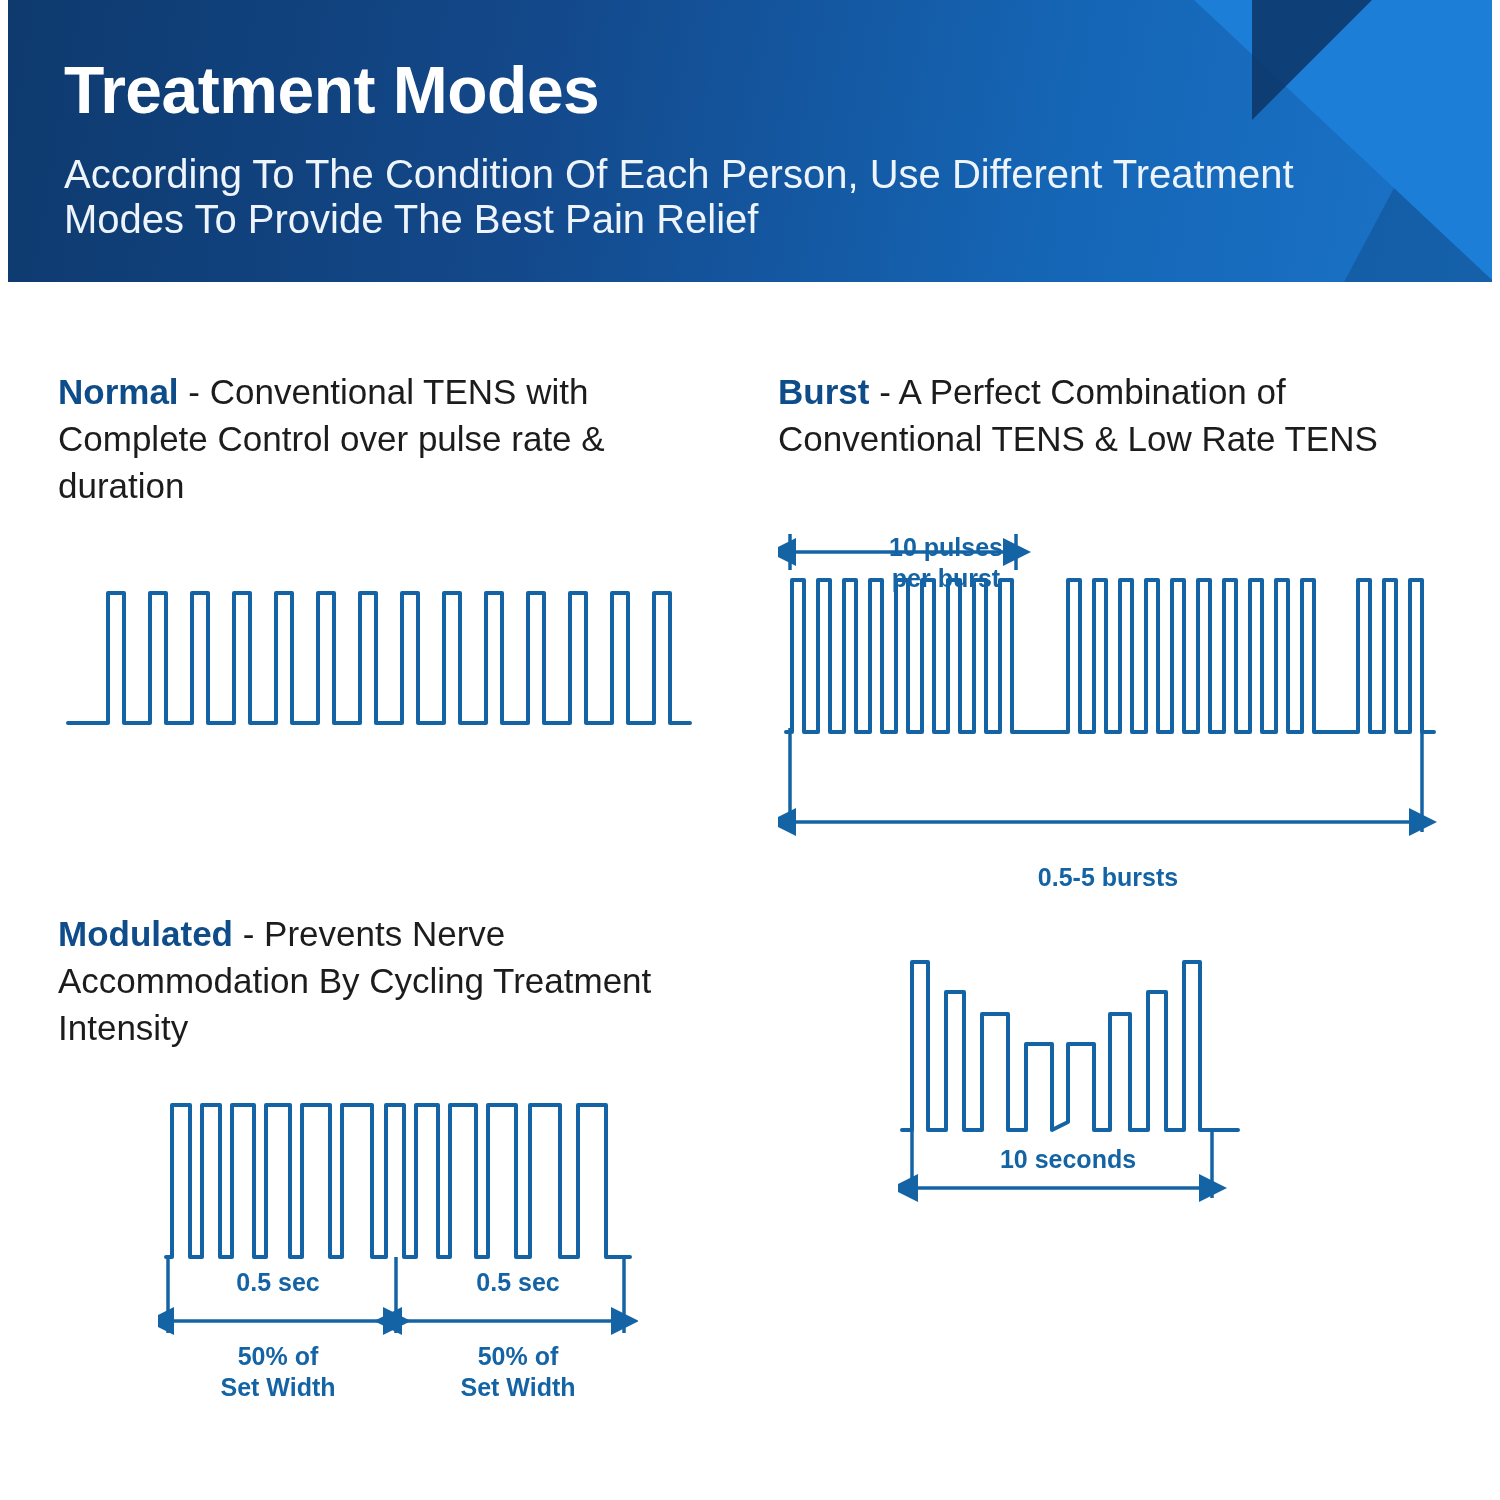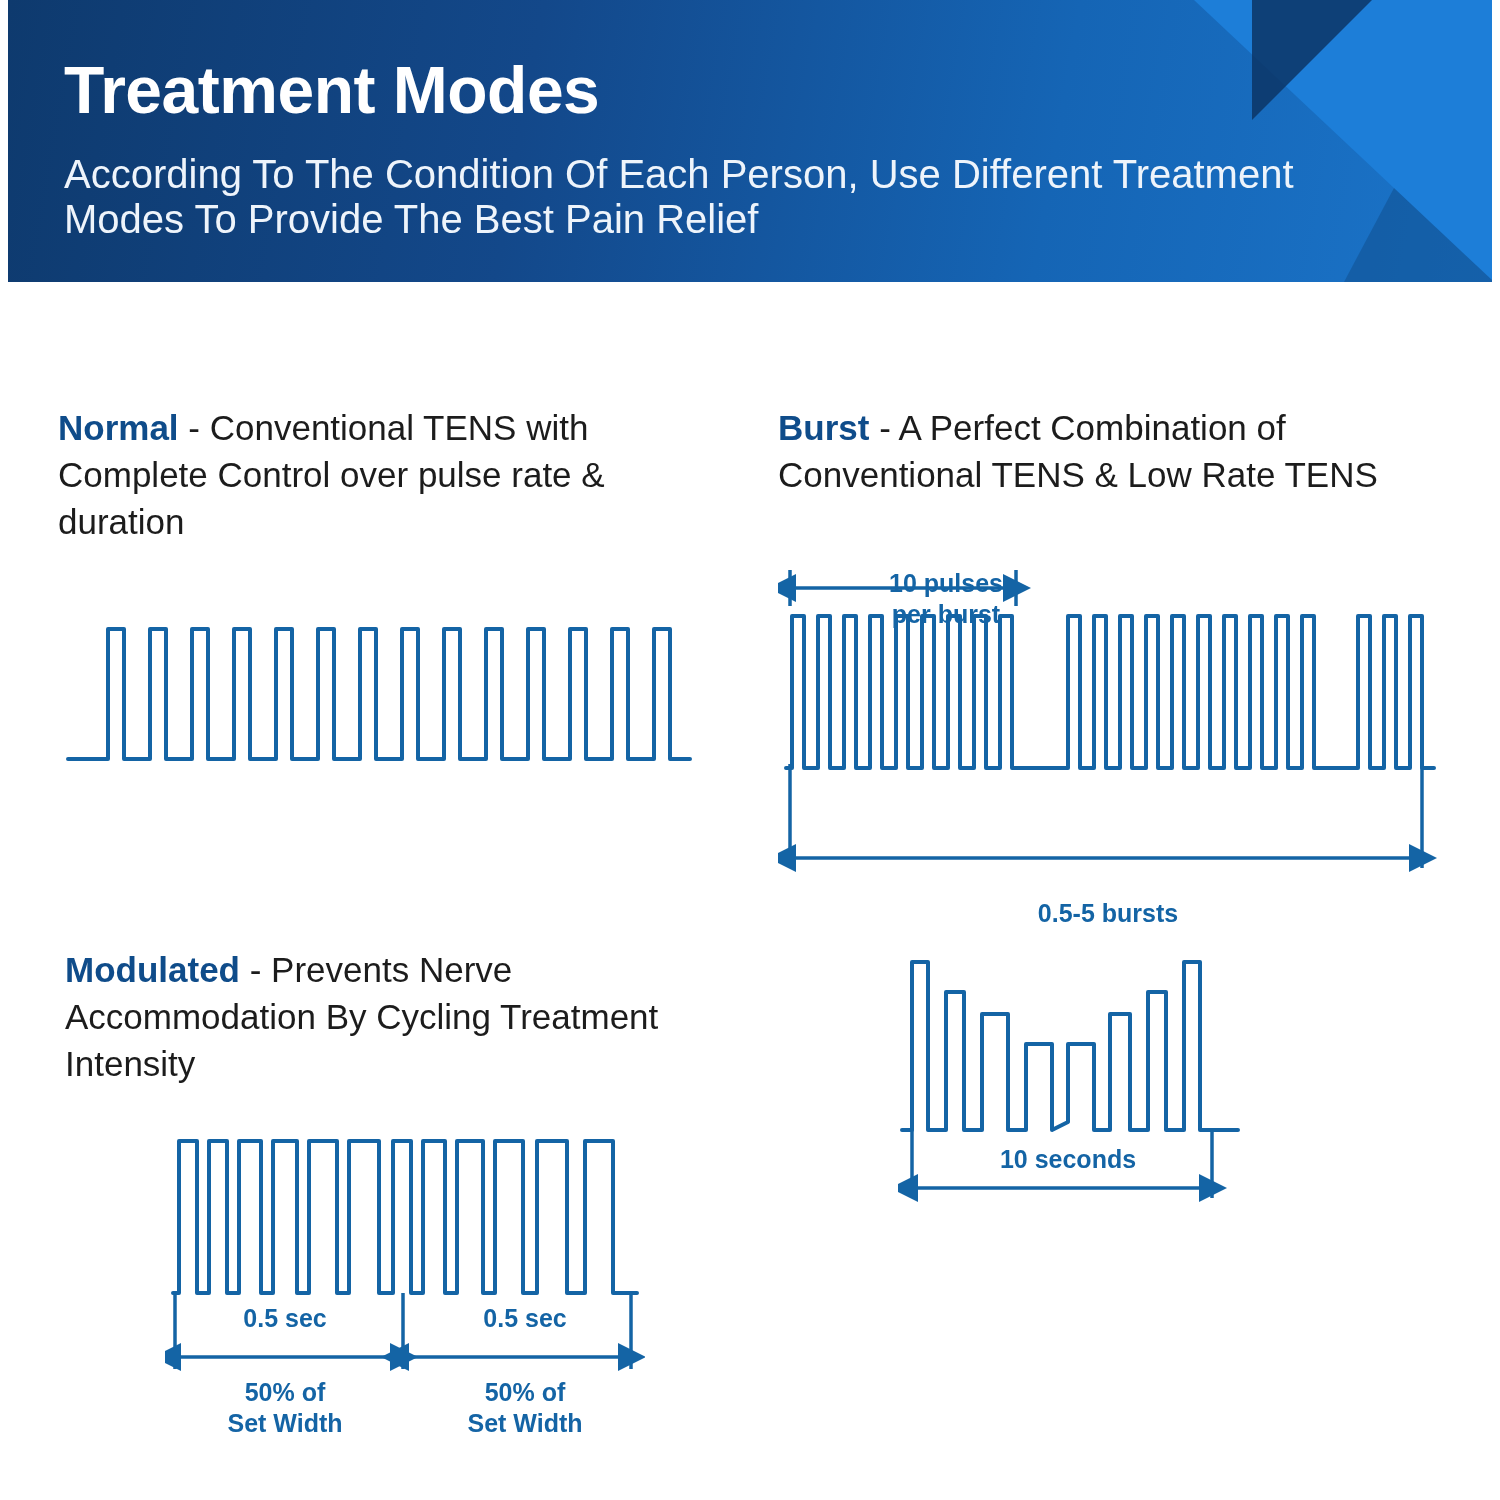--- a/index.html
+++ b/index.html
@@ -89,28 +89,27 @@
     left: 0;
     top: 300px;
     width: 1500px;
     height: 1200px;
   }
   .cell {
     position: absolute;
   }
   .cell-tl { left: 58px;  top: 68px;  width: 680px; }
   .cell-tr { left: 778px; top: 68px;  width: 700px; }
-  .cell-bl { left: 65px;  top: 610px; width: 680px; }
+  .cell-bl { left: 58px;  top: 610px; width: 680px; }
   .cell-br { left: 778px; top: 610px; width: 700px; }
 
   .mode-text {
     font-size: 35px;
     line-height: 47px;
     color: #1c1c1c;
-    margin-top: 36px;
   }
   .mode-name {
     color: #0f4c8a;
     font-weight: bold;
   }
 
   .figure {
     position: relative;
   }
   .fig-caption {

